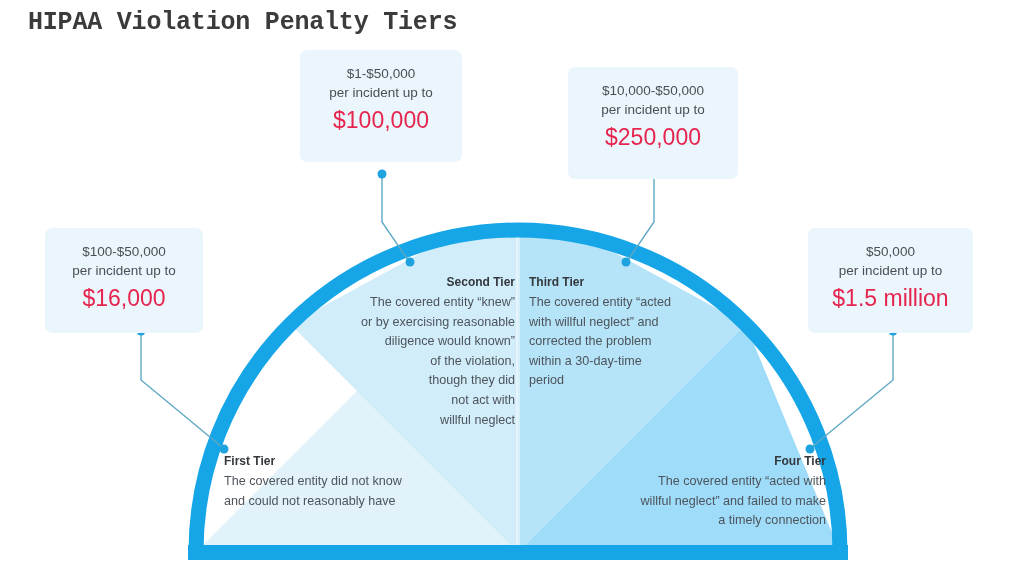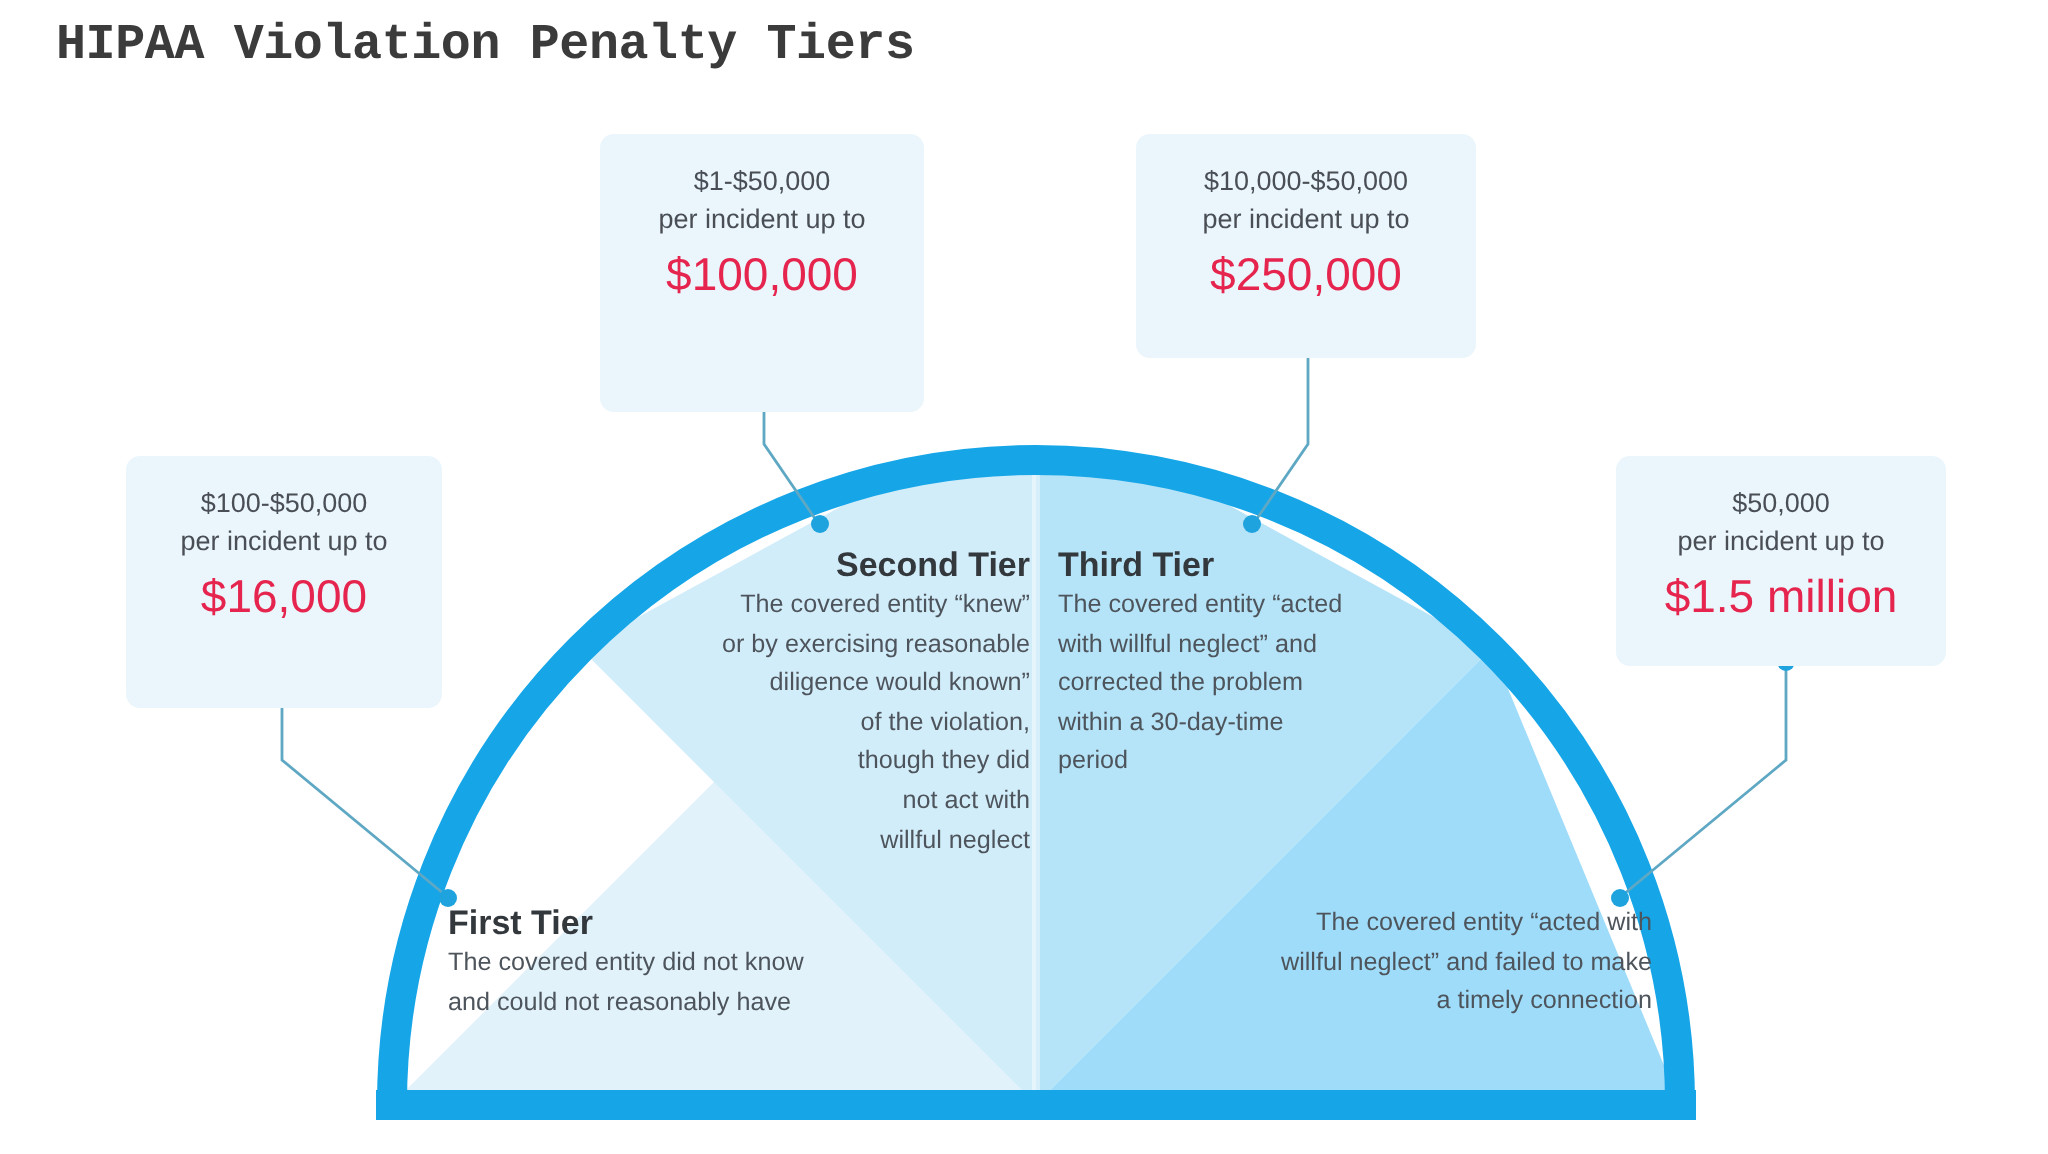--- a/index.html
+++ b/index.html
@@ -47,31 +47,31 @@
     white-space: nowrap;
   }
   .callout .amount {
     font-size: 23px;
     font-weight: normal;
     color: #E6254F;
     line-height: 30px;
     margin-top: 3px;
     white-space: nowrap;
   }
-  .cal-top2  { left: 300px; top: 67px;  width: 162px; height: 139px; }
+  .cal-top2  { left: 300px; top: 50px;  width: 162px; height: 112px; }
   .cal-top3  { left: 568px; top: 67px;  width: 170px; height: 112px; }
-  .cal-left  { left: 63px;  top: 228px; width: 158px; height: 126px; }
+  .cal-left  { left: 45px;  top: 228px; width: 158px; height: 105px; }
   .cal-right { left: 808px; top: 228px; width: 165px; height: 105px; }
 
   
   .tier {
     position: absolute;
   }
   .tier .tier-title {
-    font-size: 17px;
+    font-size: 12px;
     font-weight: bold;
     color: #33383d;
     line-height: 19px;
     margin-bottom: 1px;
   }
   .tier .tier-body {
     font-size: 12.6px;
     color: #4d545b;
     line-height: 19.6px;
   }
@@ -187,18 +187,19 @@
 
 <div class="tier tier-first">
   <div class="tier-title">First Tier</div>
   <div class="tier-body">
       <div>The covered entity did not know</div>
       <div>and could not reasonably have</div>
     </div>
 </div>
 
 <div class="tier tier-four">
+  <div class="tier-title">Four Tier</div>
   <div class="tier-body">
       <div>The covered entity “acted with</div>
       <div>willful neglect” and failed to make</div>
       <div>a timely connection</div>
     </div>
 </div>
 
 </body></html>

